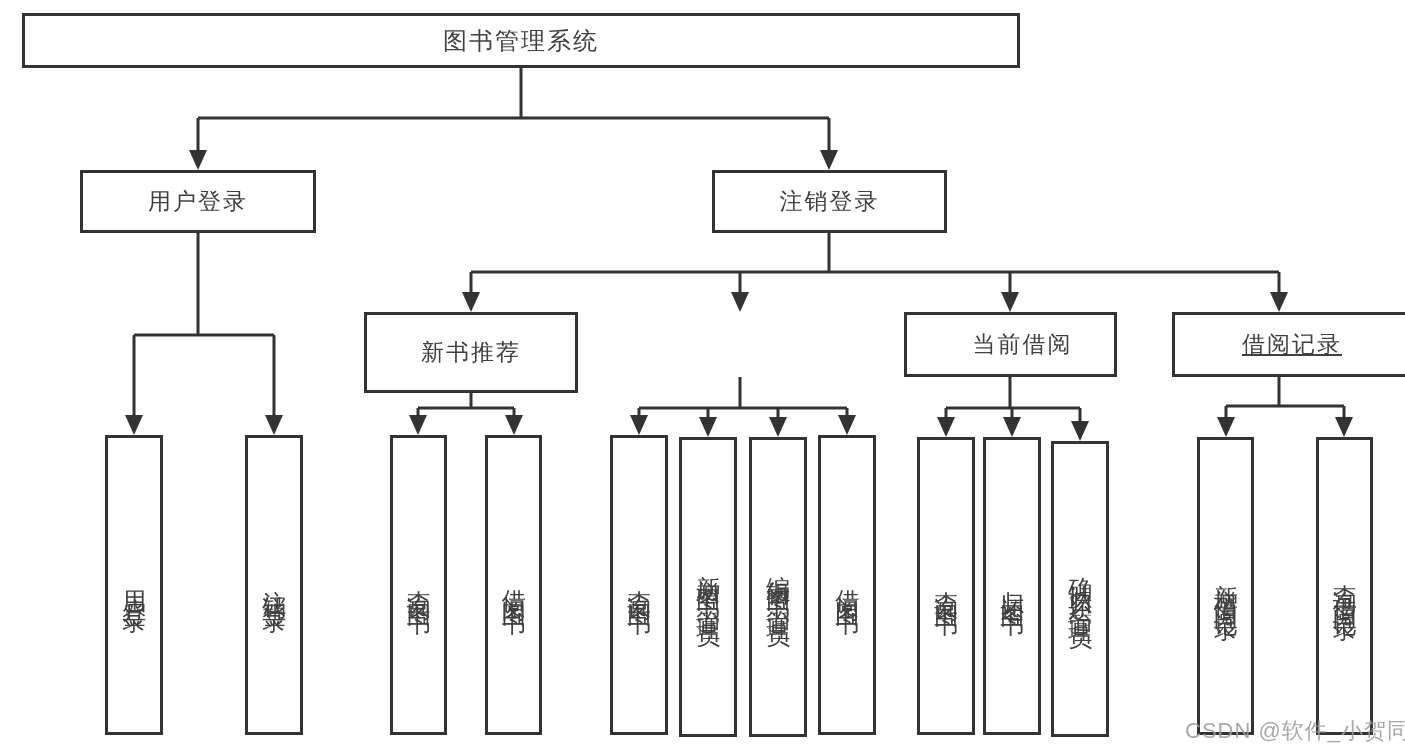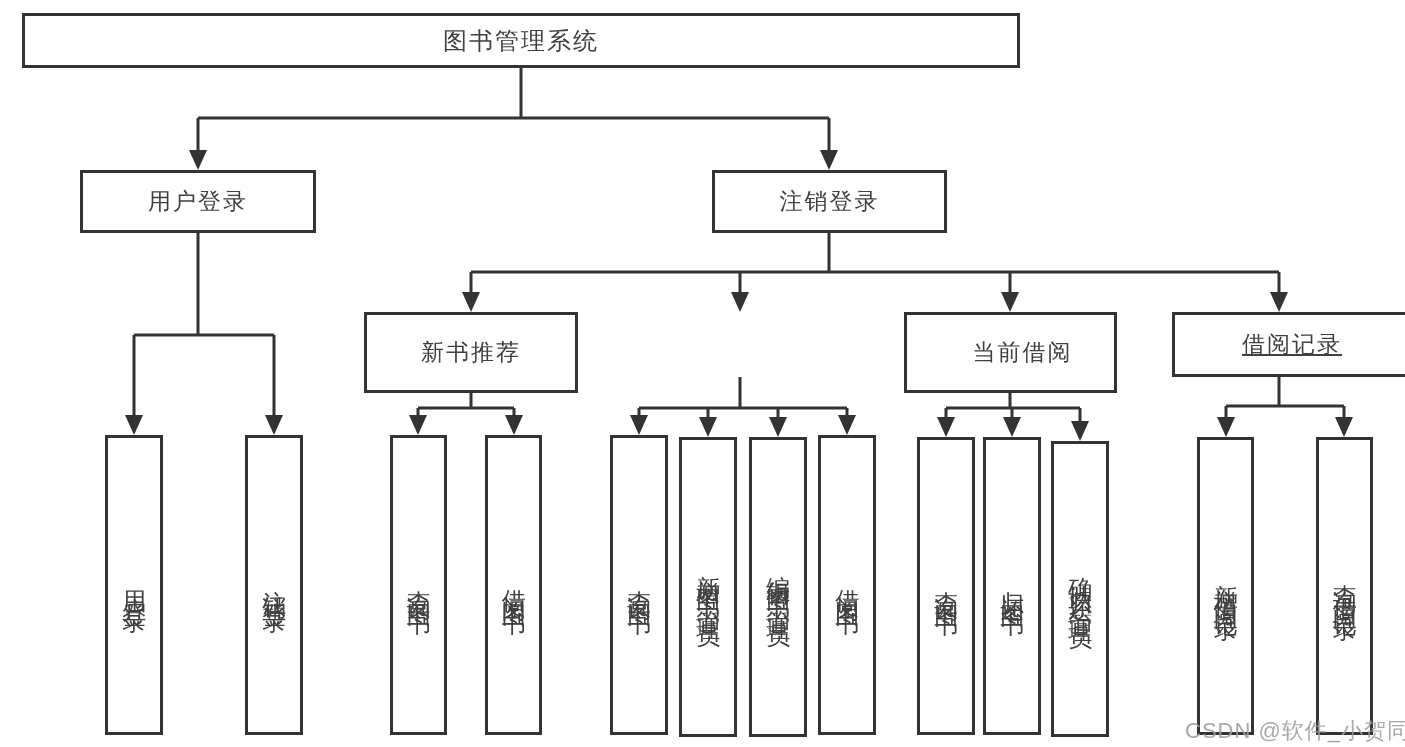--- a/index.html
+++ b/index.html
@@ -98,21 +98,21 @@
       <polygon points="1335,417 1353,417 1344,437"></polygon>
     </g>
   </svg>
 
   <div class="node hbox root" style="left:22px; top:13px; width:998px; height:55px;">图书管理系统</div>
 
   <div class="node hbox" style="left:80px; top:170px; width:236px; height:63px;">用户登录</div>
   <div class="node hbox" style="left:712px; top:170px; width:235px; height:63px;">注销登录</div>
 
   <div class="node hbox" style="left:364px; top:312px; width:214px; height:81px;">新书推荐</div>
-  <div class="node hbox" style="left:904px; top:312px; width:213px; height:81px;padding-left:24px;">当前借阅</div>
+  <div class="node hbox" style="left:904px; top:312px; width:213px; height:65px;padding-left:24px;">当前借阅</div>
   <div class="node hbox" style="left:1172px; top:312px; width:240px; height:65px;text-decoration:underline;">借阅记录</div>
 
   <div class="node vbox" style="left:105px; top:435px; width:58px; height:300px;">用户登录</div>
   <div class="node vbox" style="left:245px; top:435px; width:58px; height:300px;">注销登录</div>
 
   <div class="node vbox" style="left:390px; top:435px; width:57px; height:300px;">查询图书</div>
   <div class="node vbox" style="left:485px; top:435px; width:57px; height:300px;">借阅图书</div>
 
   <div class="node vbox" style="left:610px; top:435px; width:58px; height:300px;">查询图书</div>
   <div class="node vbox" style="left:679px; top:437px; width:58px; height:300px;">新增图书（管理员）</div>

